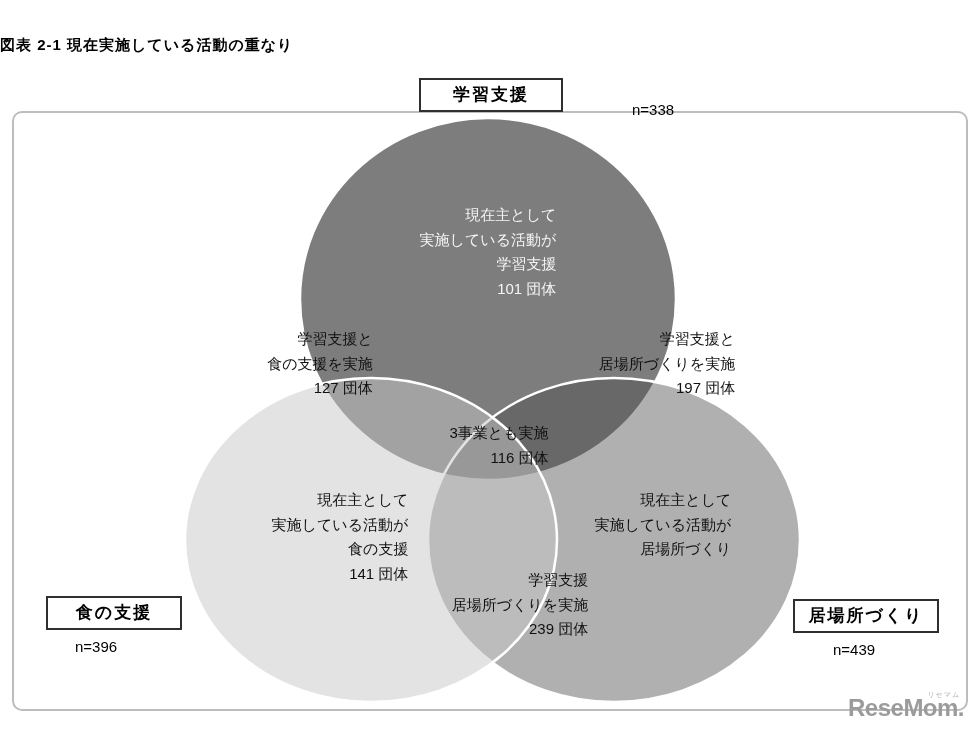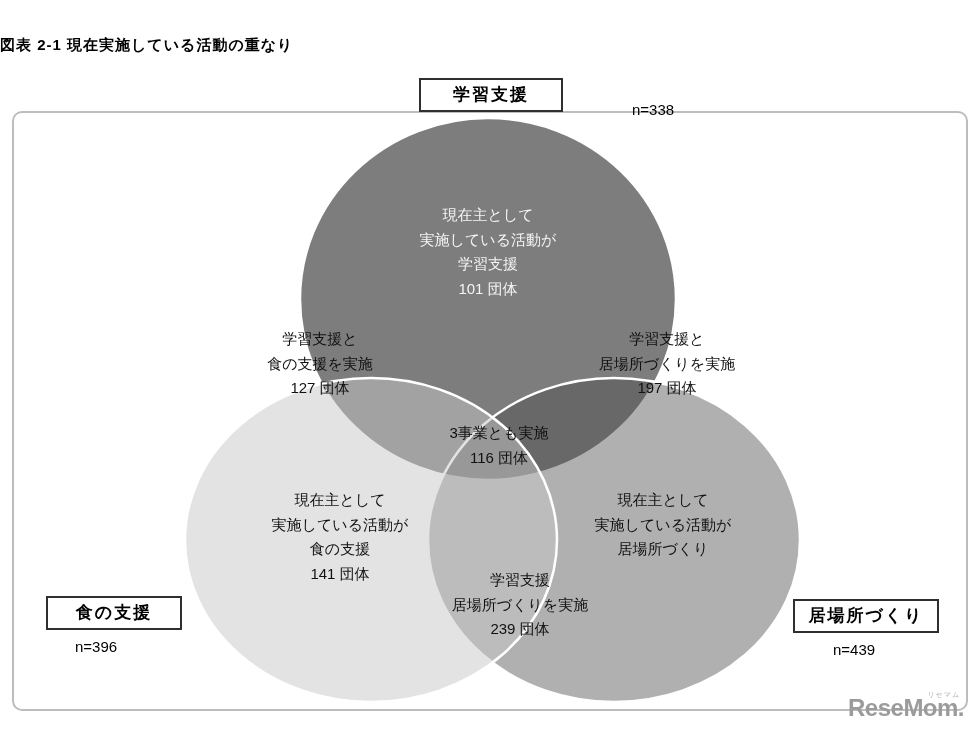--- a/index.html
+++ b/index.html
@@ -22,21 +22,21 @@
     line-height:30px;height:30px;letter-spacing:2px;
   }
   #box-study{left:419px;top:78px;width:140px;}
   #box-food{left:46px;top:596px;width:132px;}
   #box-place{left:793px;top:599px;width:142px;}
   .nlabel{position:absolute;font-size:15px;color:#000;}
   #n-study{left:584px;top:101px;margin-left:48px;}
   #n-food{left:75px;top:638px;}
   #n-place{left:833px;top:641px;text-align:center;}
   .tb{
-    position:absolute;transform:translateX(-50%);text-align:center;
+    position:absolute;transform:translateX(-50%);text-align:right;
     font-size:15px;line-height:24.5px;color:#111;white-space:nowrap;
   }
   .tb .ln{display:block;}
   #t-study{left:488px;top:203px;color:#f5f5f5;}
   #t-sf{left:320px;top:327px;}
   #t-sp{left:667px;top:327px;}
   #t-all{left:499px;top:421px;}
   #t-food{left:340px;top:488px;}
   #t-place{left:663px;top:488px;}
   #t-fp{left:520px;top:568px;}

